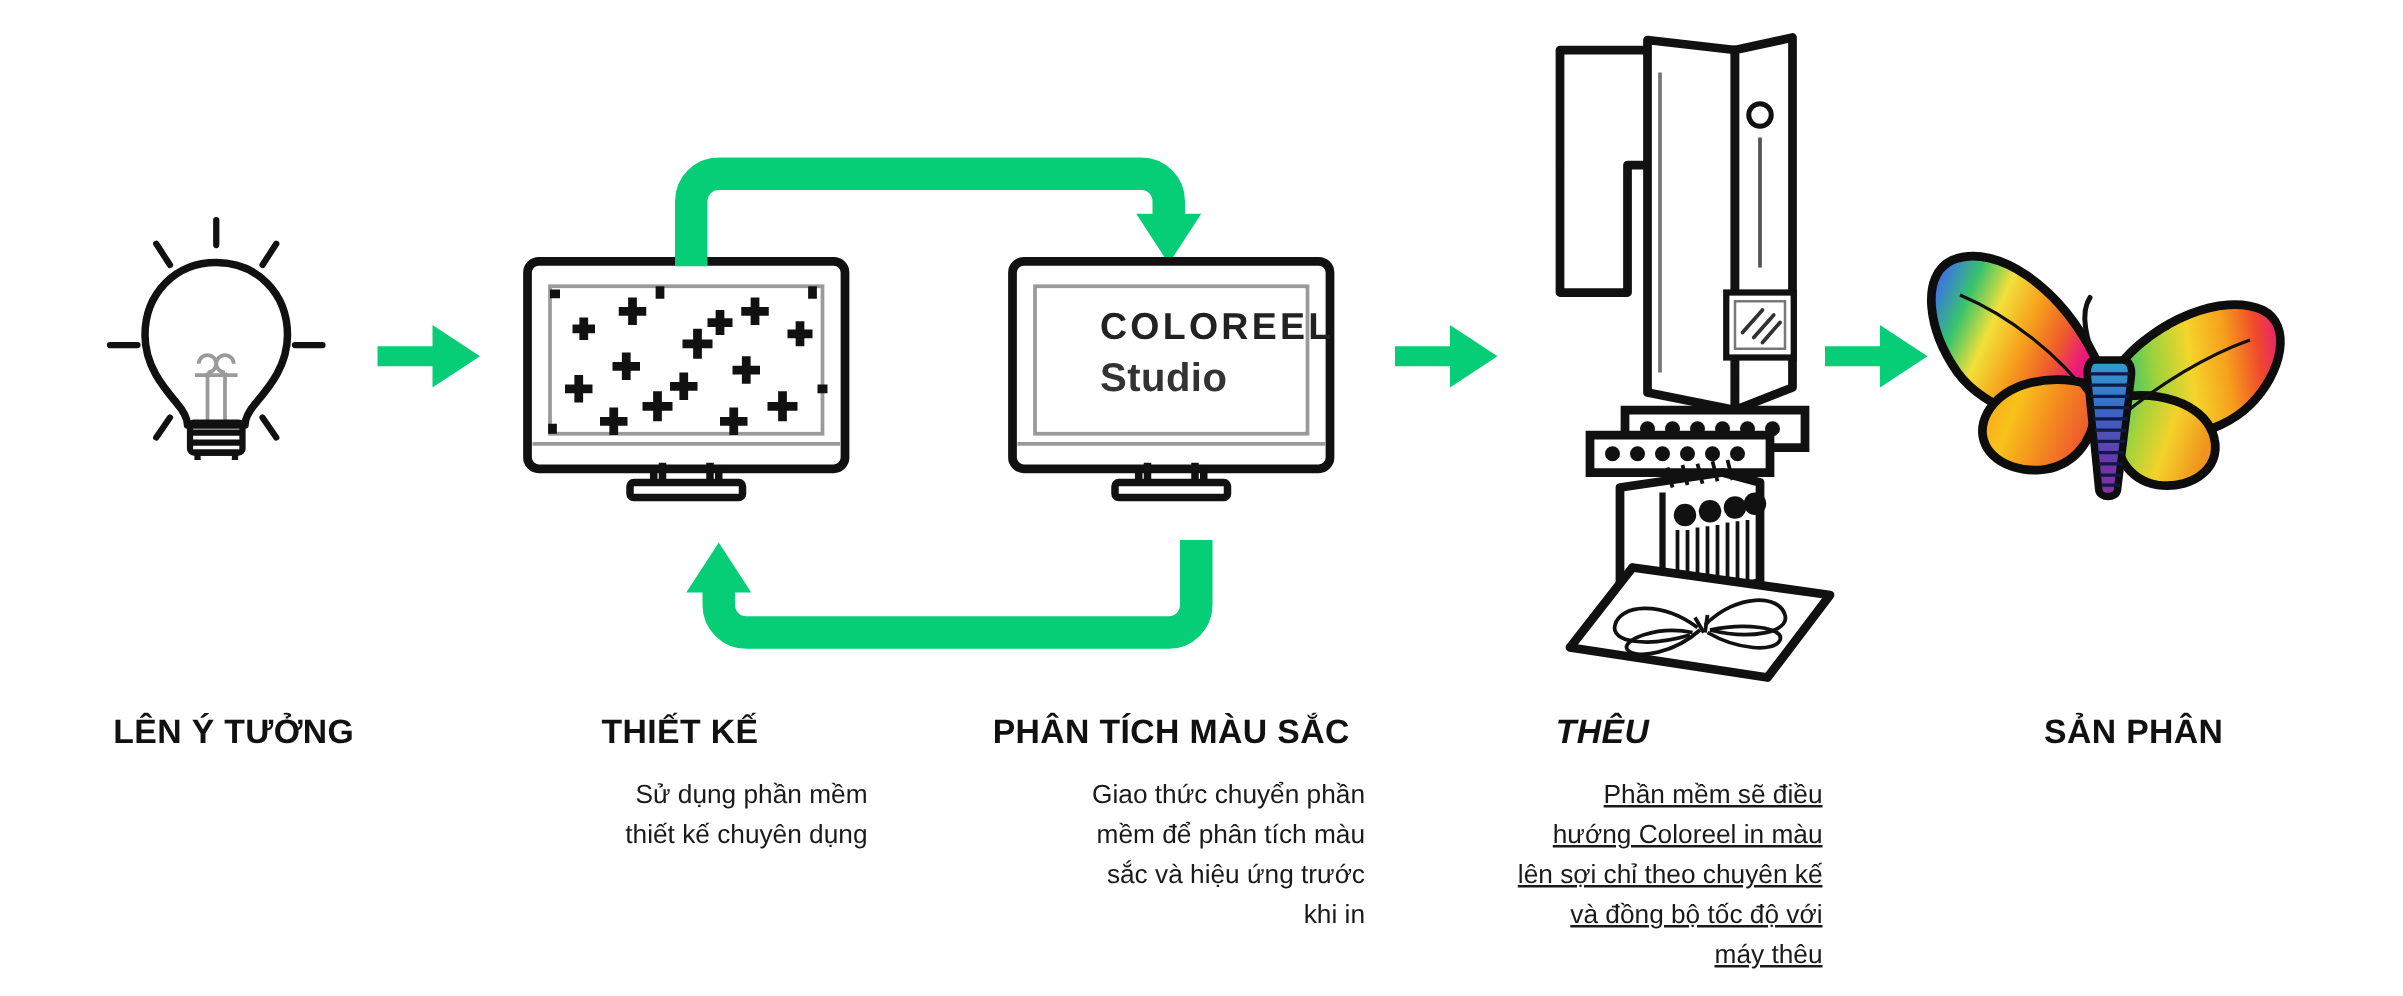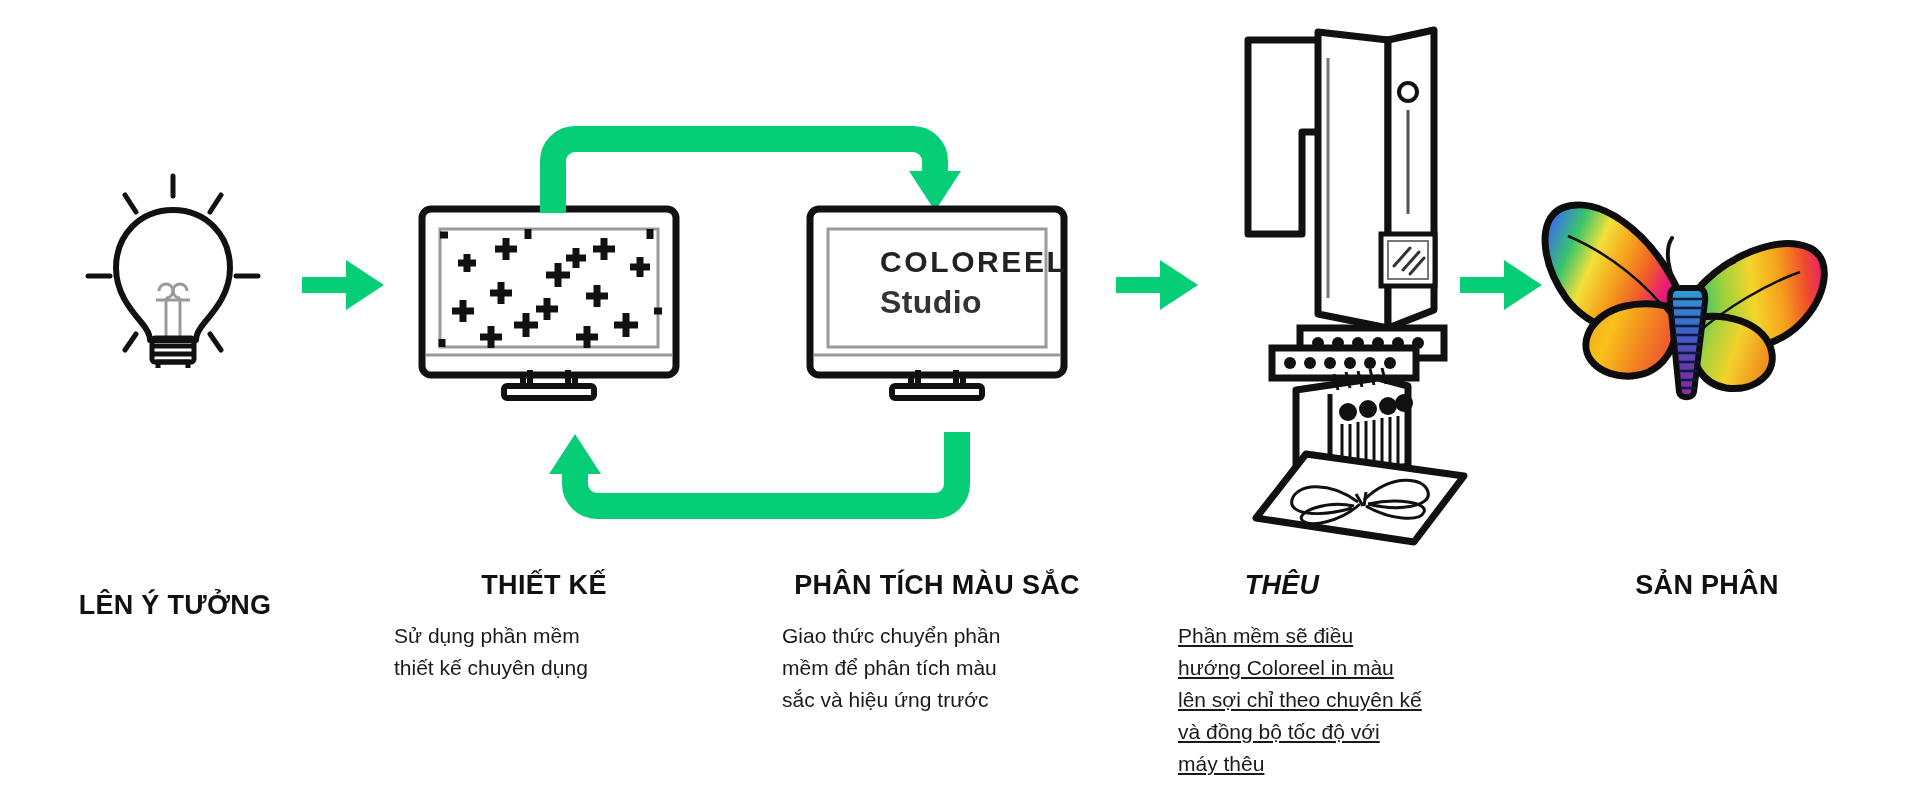--- a/index.html
+++ b/index.html
@@ -25,21 +25,21 @@
     position: absolute;
     text-align: center;
     font-weight: 700;
     font-size: 27px;
     letter-spacing: 0.3px;
     color: #111111;
     white-space: nowrap;
   }
   .step-desc {
     position: absolute;
-    text-align: left;
+    text-align: right;
     font-size: 21px;
     line-height: 32px;
     color: #1a1a1a;
   }
   .step-footnote {
     position: absolute;
     text-align: center;
     font-size: 20px;
     line-height: 26px;
     color: #efefef;
@@ -84,21 +84,21 @@
       <line x1="78" y1="132" x2="112" y2="132"></line>
     </g>
     <g fill="none" stroke="#111" stroke-width="5">
       <rect x="74" y="170" width="42" height="24" rx="3"></rect>
       <line x1="74" y1="178" x2="116" y2="178"></line>
       <line x1="74" y1="186" x2="116" y2="186"></line>
       <path d="M80 194 h30 v5 a4 4 0 0 1 -4 4 h-22 a4 4 0 0 1 -4 -4 z"></path>
     </g>
   </svg>
 
-  <div class="step-title" style="left:0px; top:570px; width:350px;margin-top:20px;">LÊN Ý TƯỞNG</div>
+  <div class="step-title" style="left:12px; top:570px; width:350px;">LÊN Ý TƯỞNG</div>
 
   <svg class="arrow-svg" style="left:300px; top:258px;" width="86" height="54" viewBox="0 0 86 54">
     <path d="M2 19 H46 V2 L84 27 L46 52 V35 H2 Z" fill="#06ce77"></path>
   </svg>
 
   <svg class="art" style="left:418px; top:205px;" width="262" height="190" viewBox="0 0 262 190">
     <rect x="4" y="4" width="254" height="166" rx="9" fill="#fff" stroke="#111" stroke-width="7"></rect>
     <rect x="22" y="24" width="218" height="118" fill="#fff" stroke="#9a9a9a" stroke-width="3"></rect>
     <line x1="8" y1="150" x2="254" y2="150" stroke="#9a9a9a" stroke-width="3"></line>
     <g stroke="#111" stroke-width="7" stroke-linecap="butt">
@@ -152,20 +152,21 @@
   <svg class="art" style="left:806px; top:370px;" width="262" height="40" viewBox="0 0 262 40">
     <path d="M112 0 v16 M150 0 v16" stroke="#111" stroke-width="6"></path>
     <rect x="86" y="16" width="90" height="12" rx="3" fill="#fff" stroke="#111" stroke-width="6"></rect>
   </svg>
 
   <div class="step-title" style="left:772px; top:570px; width:330px;">PHÂN TÍCH MÀU SẮC</div>
   <div class="step-desc" style="left:782px; top:620px; width:310px;">
     <div>Giao thức chuyển phần</div>
     <div>mềm để phân tích màu</div>
     <div>sắc và hiệu ứng trước</div>
+    <div>khi in</div>
   </div>
 
   <svg class="arrow-svg" style="left:1114px; top:258px;" width="86" height="54" viewBox="0 0 86 54">
     <path d="M2 19 H46 V2 L84 27 L46 52 V35 H2 Z" fill="#06ce77"></path>
   </svg>
 
   <svg class="art" style="left:1238px; top:22px;" width="230" height="470" viewBox="0 0 230 470">
 
     <path d="M10 18 H150 V110 H64 V212 H10 Z" fill="#fff" stroke="#111" stroke-width="7" stroke-linejoin="round"></path>
 

